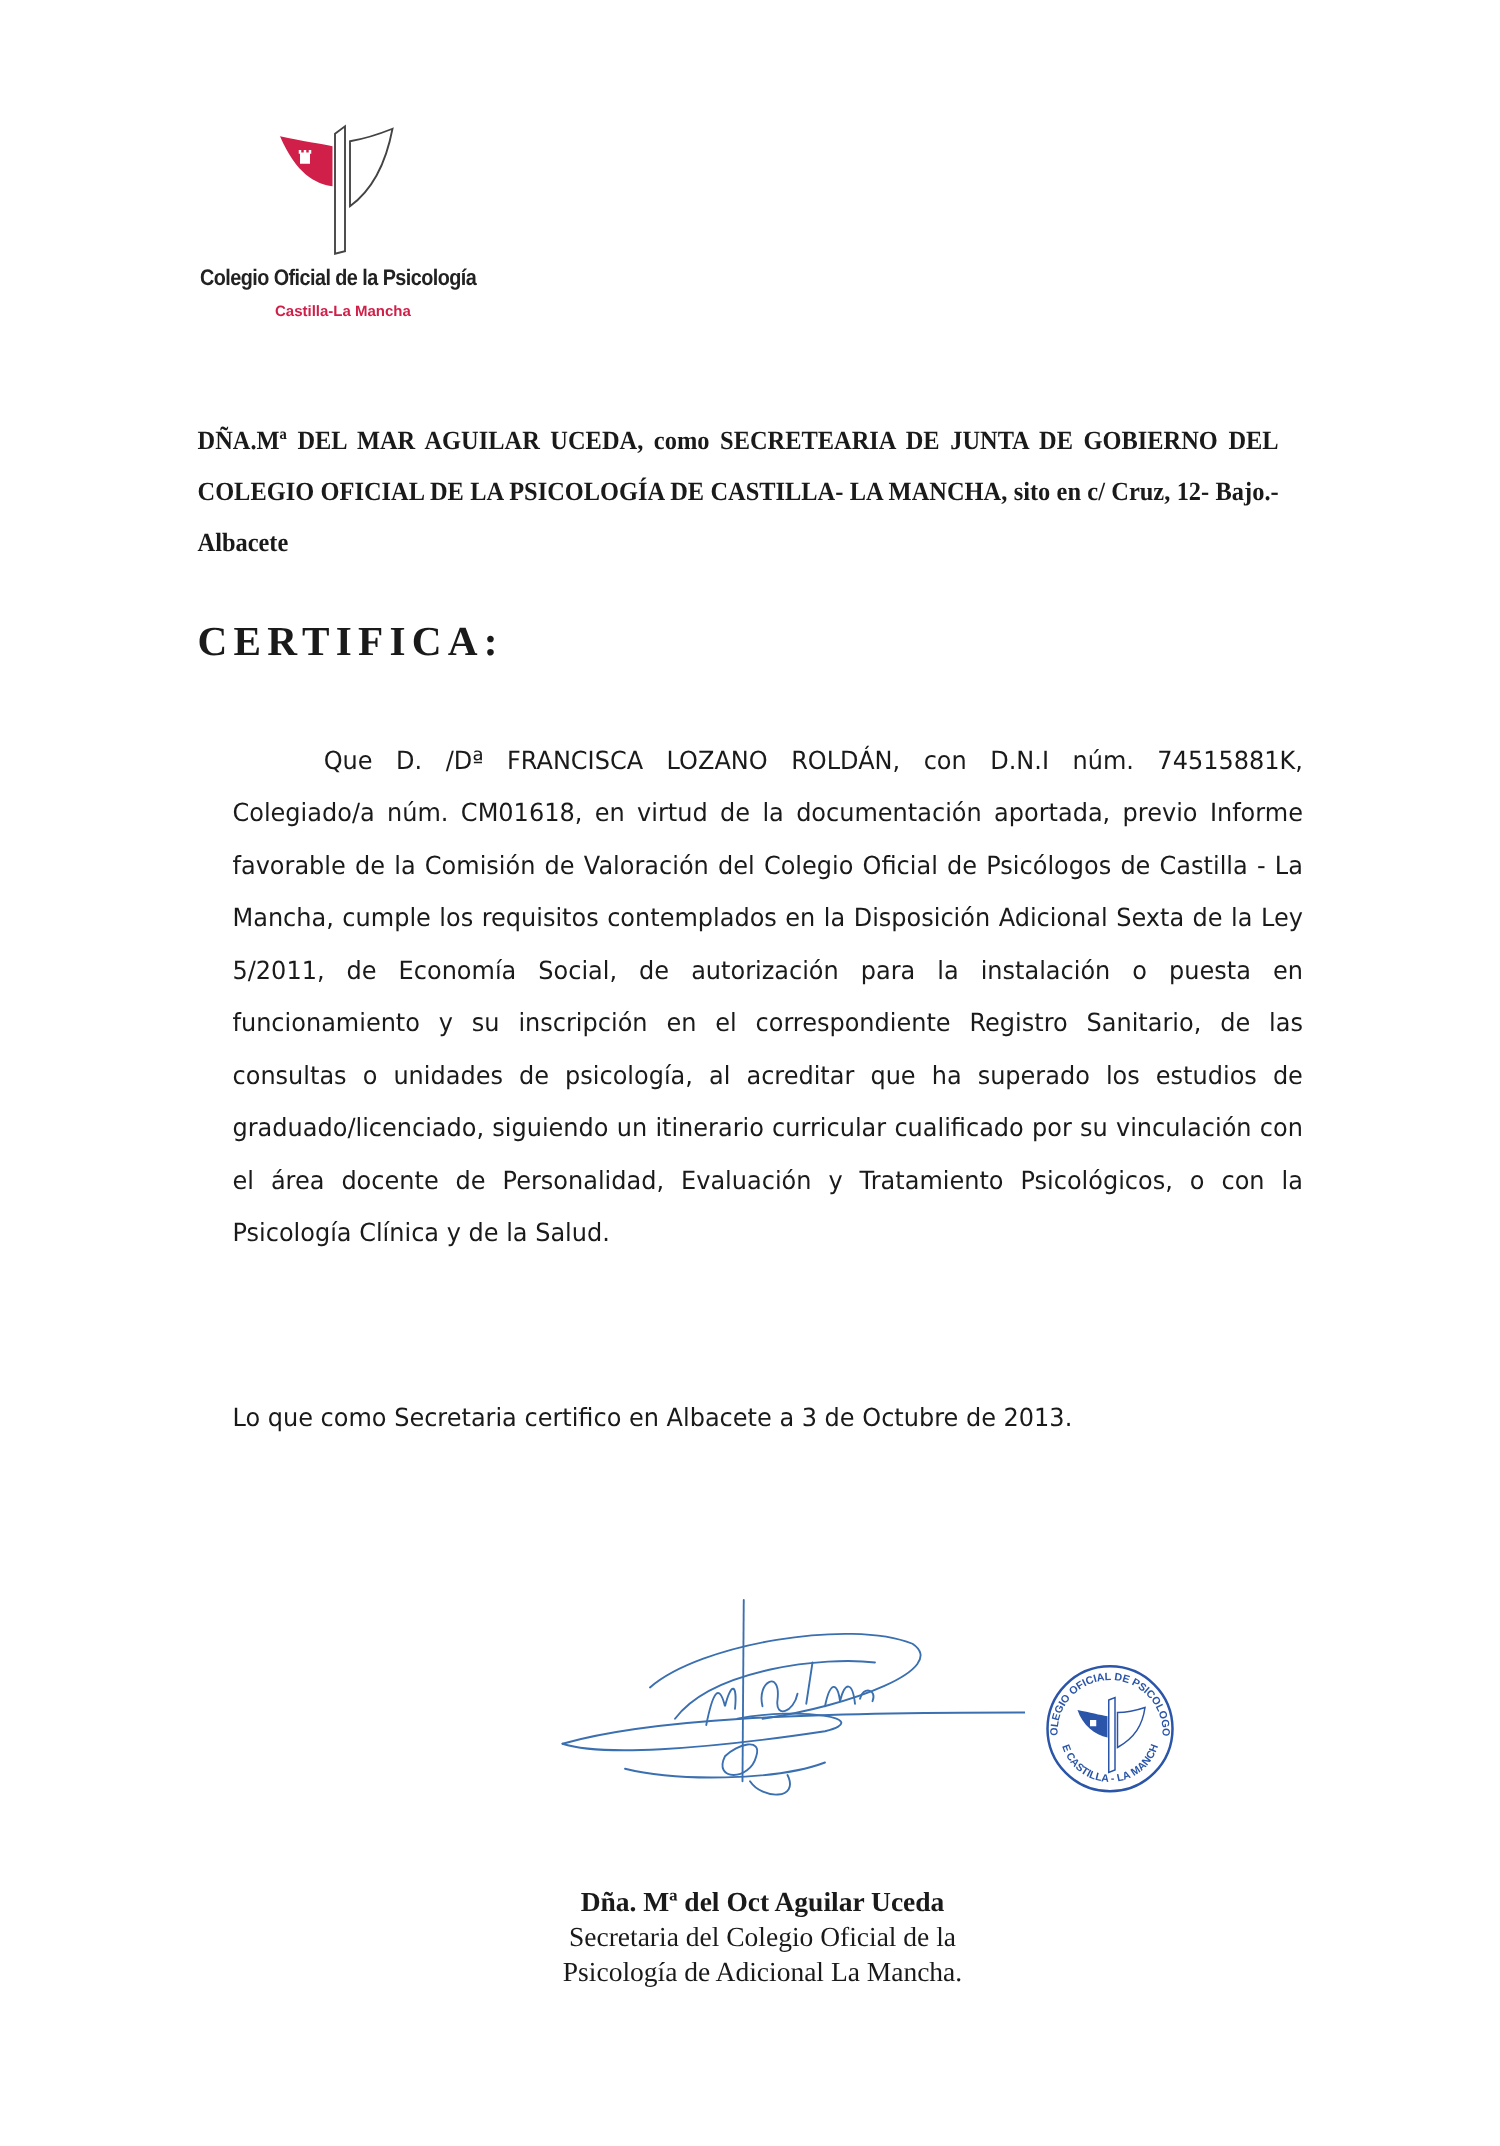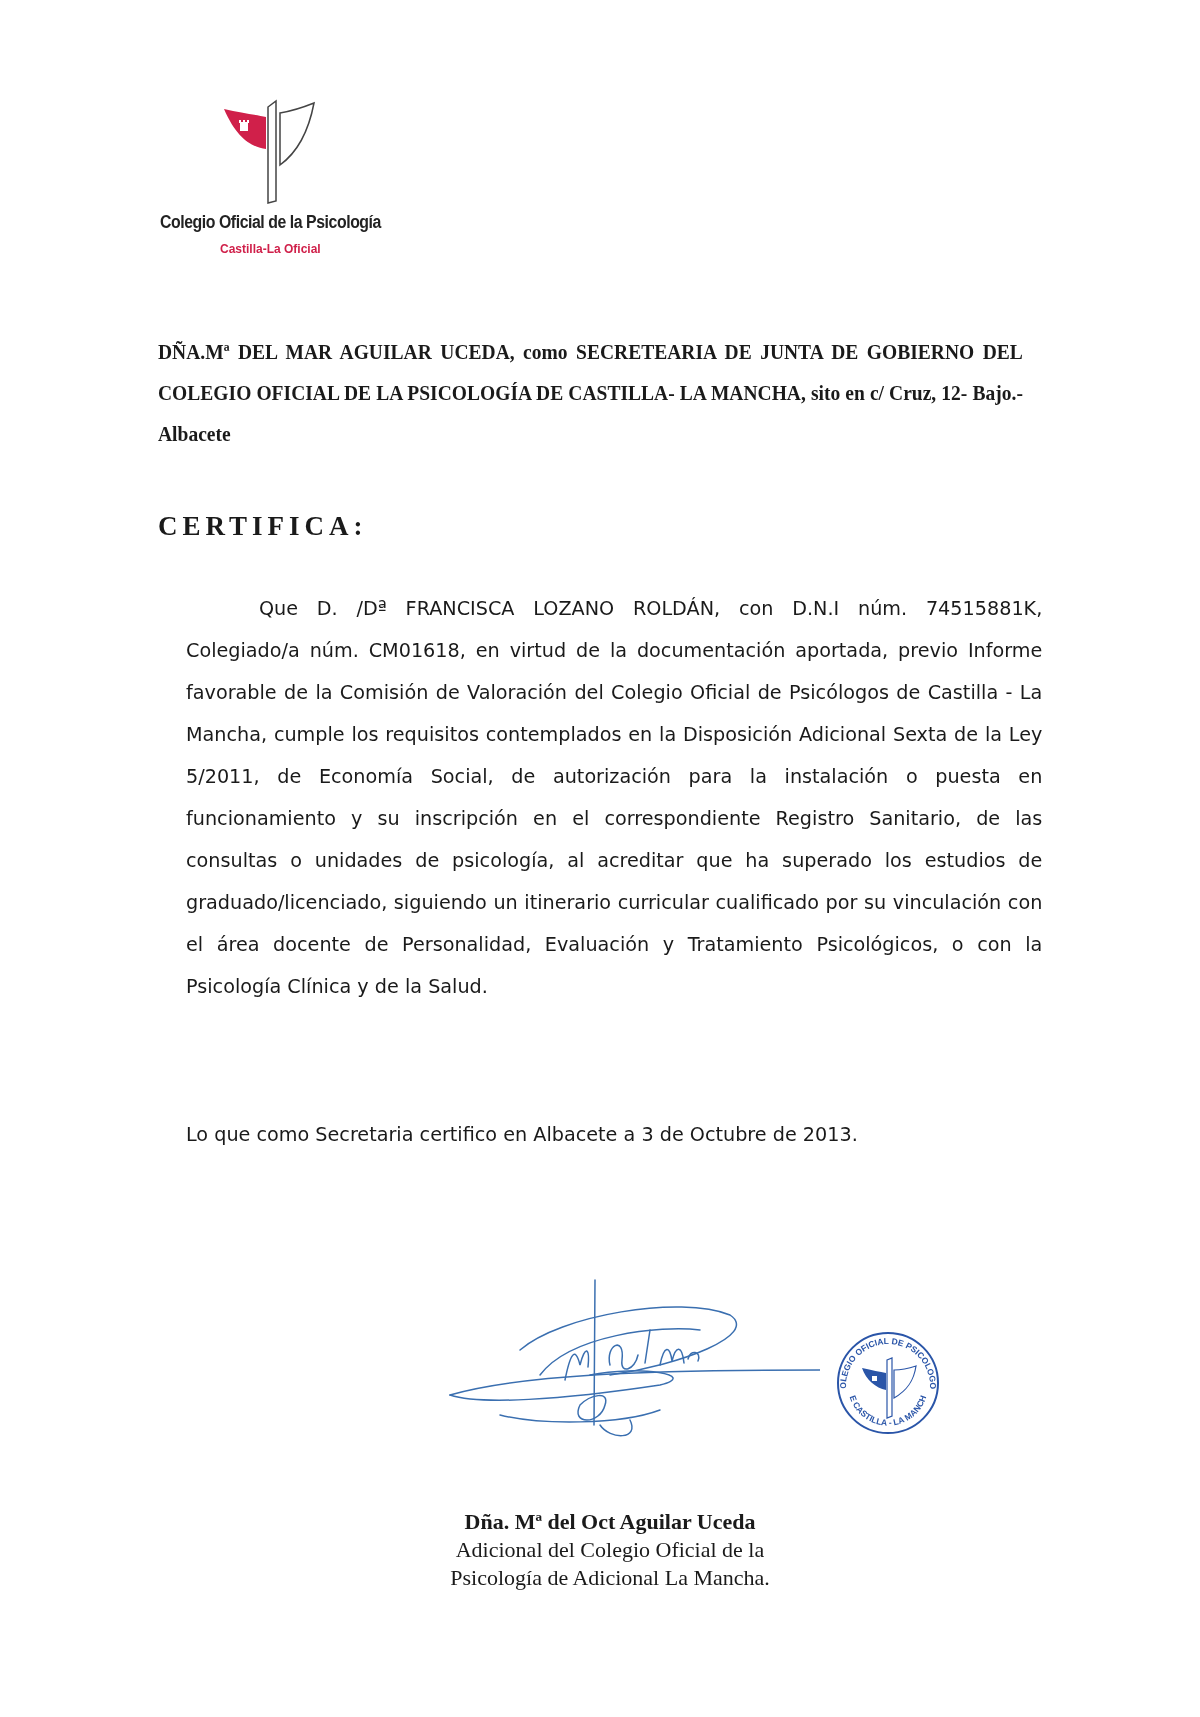--- a/index.html
+++ b/index.html
@@ -25,23 +25,23 @@
       font-weight: bold; font-size: 12px; color: #d0204a; white-space: nowrap;
     }
     .intro {
       position: absolute; left: 158px; top: 332px; width: 930px;
       font-family: "Liberation Serif", serif; font-weight: bold;
       font-size: 21px; line-height: 41px; color: #1a1a1a;
       text-align: justify;
       transform: scaleX(0.93); transform-origin: left;
     }
     .certifica {
-      position: absolute; left: 158px; top: 511px;
+      position: absolute; left: 158px; top: 496px;
       font-family: "Liberation Serif", serif; font-weight: bold;
-      font-size: 27px; letter-spacing: 5px; color: #1a1a1a;
+      font-size: 33px; letter-spacing: 5px; color: #1a1a1a;
     }
     .body-text {
       position: absolute; left: 186px; top: 587px; width: 892px;
       font-family: "DejaVu Sans", sans-serif;
       font-size: 20px; line-height: 42px; color: #1a1a1a;
       text-align: justify;
       transform: scaleX(0.96); transform-origin: left;
     }
     .body-text p { margin: 0; text-indent: 76px; }
     .closing {
@@ -67,21 +67,21 @@
   <svg width="100" height="110" viewBox="0 0 100 110">
     <path d="M2 10 C 20 14, 35 16, 44 18 L 44 50 C 30 48, 15 40, 2 10 Z" fill="#d0204a"></path>
     <rect x="18" y="23" width="8" height="9" fill="#ffffff"></rect>
     <rect x="17" y="21" width="2" height="3" fill="#ffffff"></rect>
     <rect x="21" y="21" width="2" height="3" fill="#ffffff"></rect>
     <rect x="25" y="21" width="2" height="3" fill="#ffffff"></rect>
     <path d="M46 8 L 54 2 L 54 102 L 46 104 Z" fill="#ffffff" stroke="#444" stroke-width="1.5"></path>
     <path d="M58 14 C 70 12, 82 8, 92 4 C 88 25, 80 50, 58 66 Z" fill="#ffffff" stroke="#444" stroke-width="1.5"></path>
   </svg>
   <div class="logo-title">Colegio Oficial de la Psicología</div>
-  <div class="logo-sub">Castilla-La Oficial</div>
+  <div class="logo-sub">Castilla-La Mancha</div>
 </div>
 
 <div class="intro">DÑA.Mª DEL MAR AGUILAR UCEDA, como SECRETEARIA DE JUNTA DE GOBIERNO DEL COLEGIO OFICIAL DE LA PSICOLOGÍA DE CASTILLA- LA MANCHA, sito en c/ Cruz, 12- Bajo.- Albacete</div>
 
 <div class="certifica">CERTIFICA:</div>
 
 <div class="body-text">
   <p>Que D. /Dª FRANCISCA LOZANO ROLDÁN, con D.N.I núm. 74515881K, Colegiado/a núm. CM01618, en virtud de la documentación aportada, previo Informe favorable de la Comisión de Valoración del Colegio Oficial de Psicólogos de Castilla - La Mancha,   cumple los requisitos contemplados en la Disposición Adicional Sexta de la Ley 5/2011, de Economía Social, de autorización para la instalación o puesta en funcionamiento y su inscripción en el correspondiente Registro Sanitario, de las consultas o unidades de psicología, al acreditar que ha superado los estudios de graduado/licenciado, siguiendo un itinerario curricular cualificado por su vinculación con el área docente de Personalidad, Evaluación y Tratamiento Psicológicos, o con la Psicología Clínica y de la Salud.</p>
 </div>
 
@@ -122,15 +122,15 @@
     </text>
     <path d="M34 40 C 44 42, 52 44, 58 45 L 58 62 C 48 60, 38 52, 34 40 Z" fill="#2a55a8"></path>
     <rect x="44" y="48" width="5" height="5" fill="#ffffff"></rect>
     <path d="M59 32 L 64 30 L 64 88 L 59 90 Z" fill="#ffffff" stroke="#2a55a8" stroke-width="1.2"></path>
     <path d="M66 42 C 74 42, 82 40, 88 38 C 86 52, 80 62, 66 70 Z" fill="#ffffff" stroke="#2a55a8" stroke-width="1.2"></path>
   </svg>
 </div>
 
 <div class="signer">
   <div class="name">Dña. Mª del Oct Aguilar Uceda</div>
-  <div class="role">Adicional del Colegio Oficial de la</div>
+  <div class="role">Secretaria del Colegio Oficial de la</div>
   <div class="role">Psicología de Adicional La Mancha.</div>
 </div>
 
 </body></html>

